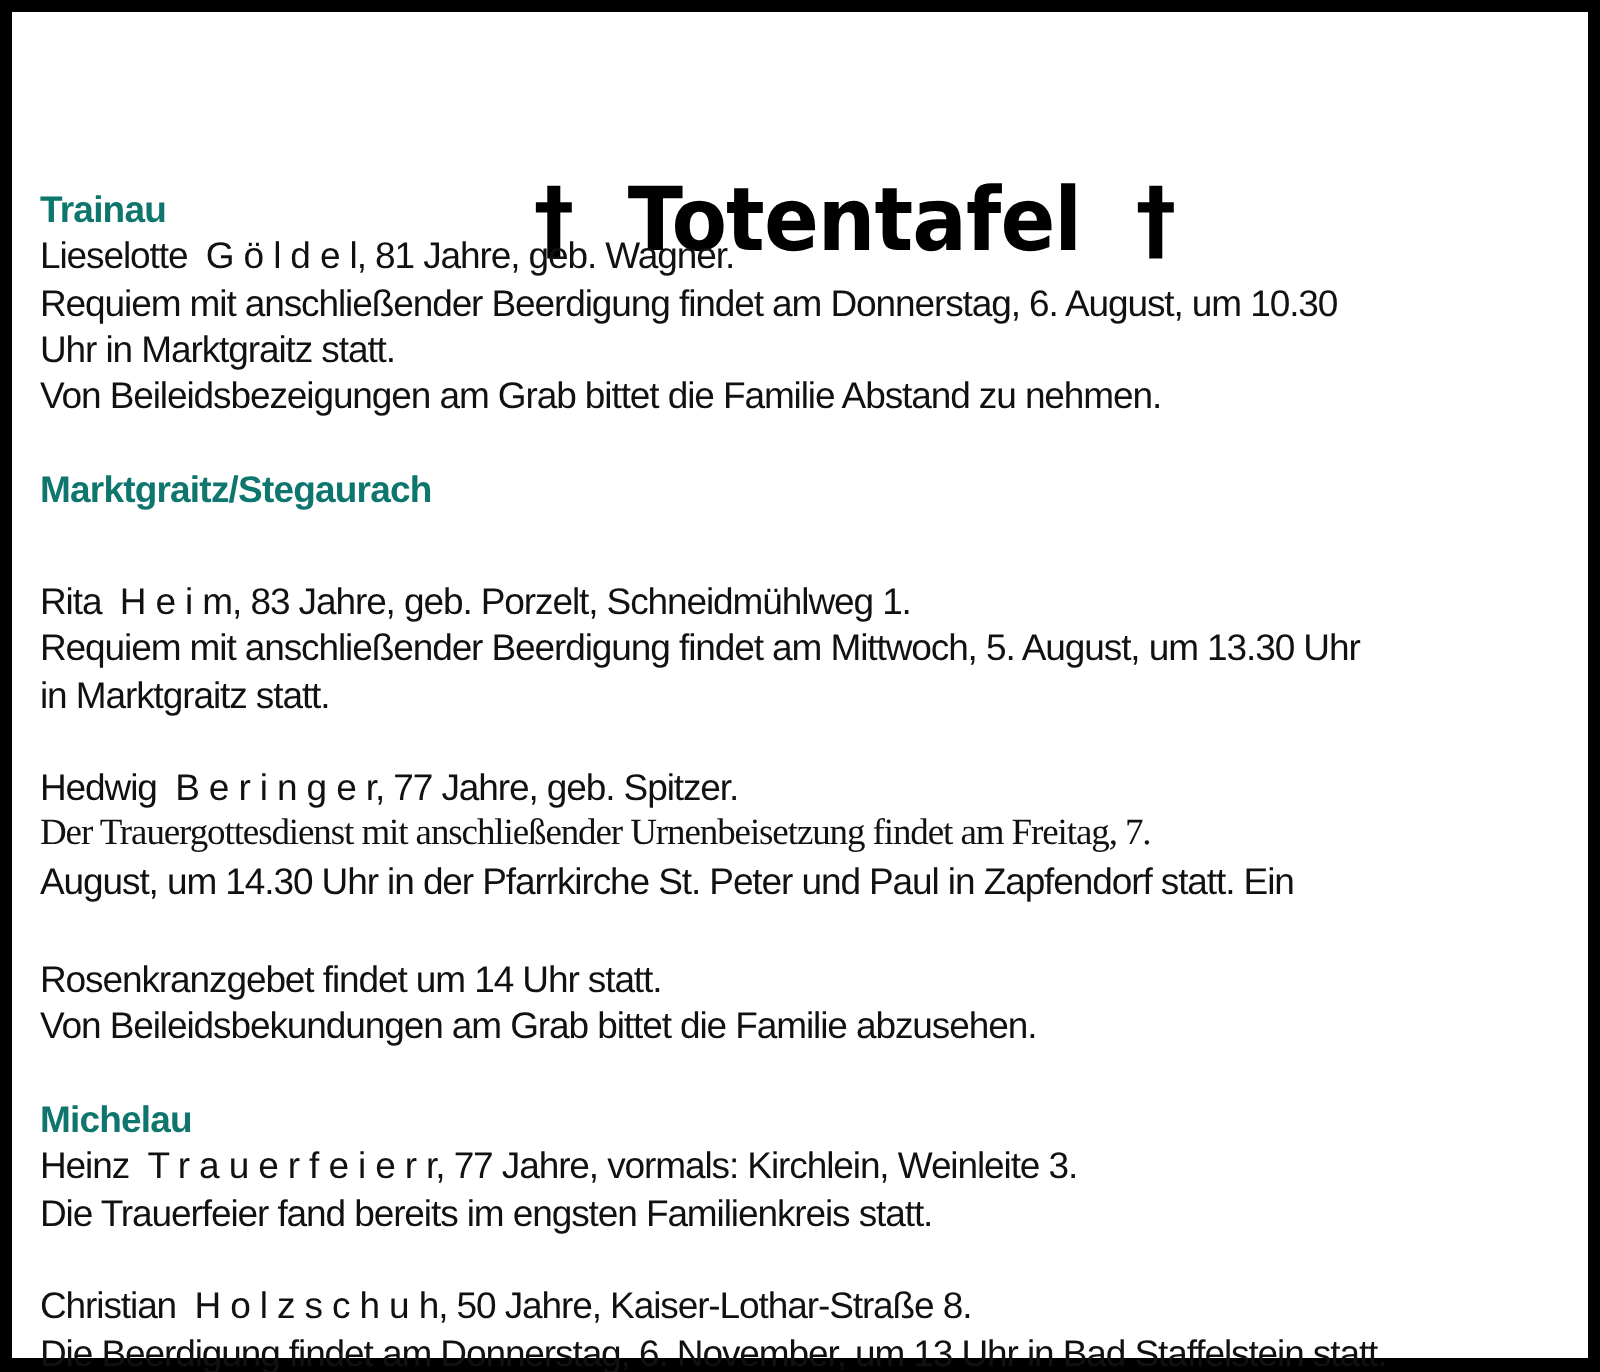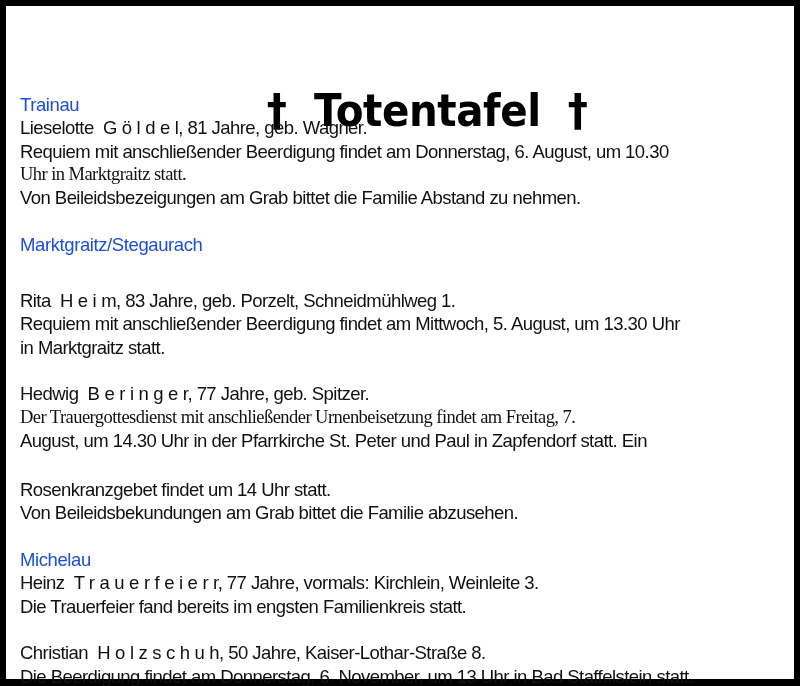--- a/index.html
+++ b/index.html
@@ -14,39 +14,39 @@
       color: #000; letter-spacing: -0.5px; white-space: pre;
       transform: scaleX(0.92); transform-origin: center;
     }
     .title .cross { display: inline-block; }
     .content {
       position: absolute; left: 14px; top: 87px; width: 770px;
       font-family: "Liberation Sans", sans-serif; font-size: 18.5px; line-height: 23.3px;
       color: #111;
     }
     .entry { margin: 0 0 23.3px 0; }
-    .place { font-weight: normal; color: #1d4ed8; letter-spacing: -0.4px; }
+    .place { font-weight: bold; color: #0f766e; letter-spacing: -0.4px; }
     .line { white-space: nowrap; letter-spacing: -0.55px; transform-origin: left; }
     .spaced { letter-spacing: 4.5px; }
   </style>
 </head>
 <body>
 
 <div class="page">
   <div class="title">
     <span class="cross">†</span>&nbsp; <span>Totentafel</span>&nbsp; <span class="cross">†</span>
   </div>
 
   <div class="content">
 
     <div class="entry">
       <div class="place">Trainau</div>
       <div class="line" style="display: block; width: max-content;"><span>Lieselotte</span>&nbsp; <span class="spaced">Gölde</span><span>l</span><span>, 81 Jahre, geb. Wagner.</span></div>
       <div class="line" style="display: block; width: max-content;">Requiem mit anschließender Beerdigung findet am Donnerstag, 6. August, um 10.30</div>
-      <div class="line" style="display: block; width: max-content; font-family: Liberation Serif, serif;">Uhr in Marktgraitz statt.</div>
+      <div class="line" style="display: block; width: max-content;">Uhr in Marktgraitz statt.</div>
       <div class="line" style="display: block; width: max-content;">Von Beileidsbezeigungen am Grab bittet die Familie Abstand zu nehmen.</div>
     </div>
 
     <div class="entry">
       <div class="place">Marktgraitz/Stegaurach</div>
       <div class="line" style="display: block; width: max-content; margin-top: 33px;"><span>Rita</span>&nbsp; <span class="spaced">Hei</span><span>m</span><span>, 83 Jahre, geb. Porzelt, Schneidmühlweg 1.</span></div>
       <div class="line" style="display: block; width: max-content;">Requiem mit anschließender Beerdigung findet am Mittwoch, 5. August, um 13.30 Uhr</div>
       <div class="line" style="display: block; width: max-content;">in Marktgraitz statt.</div>
     </div>
 

